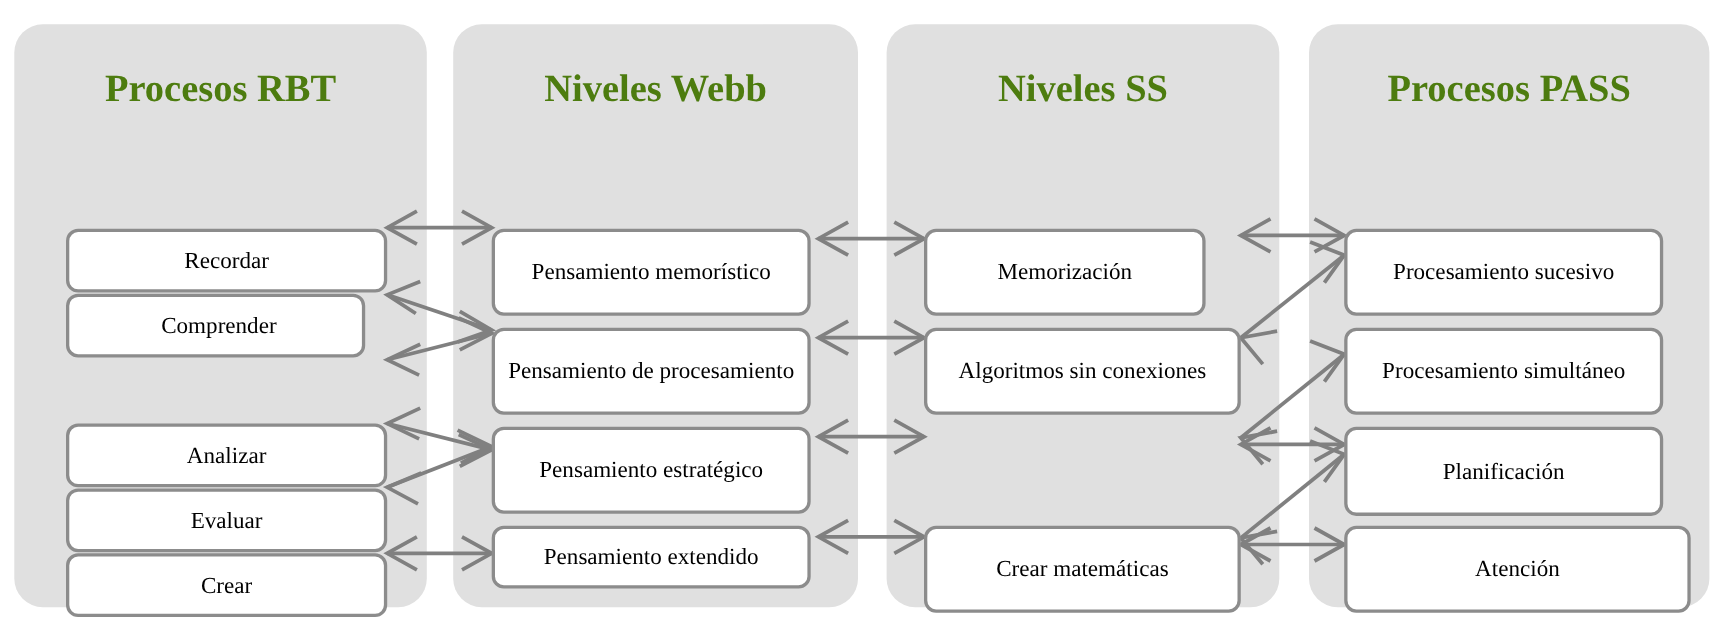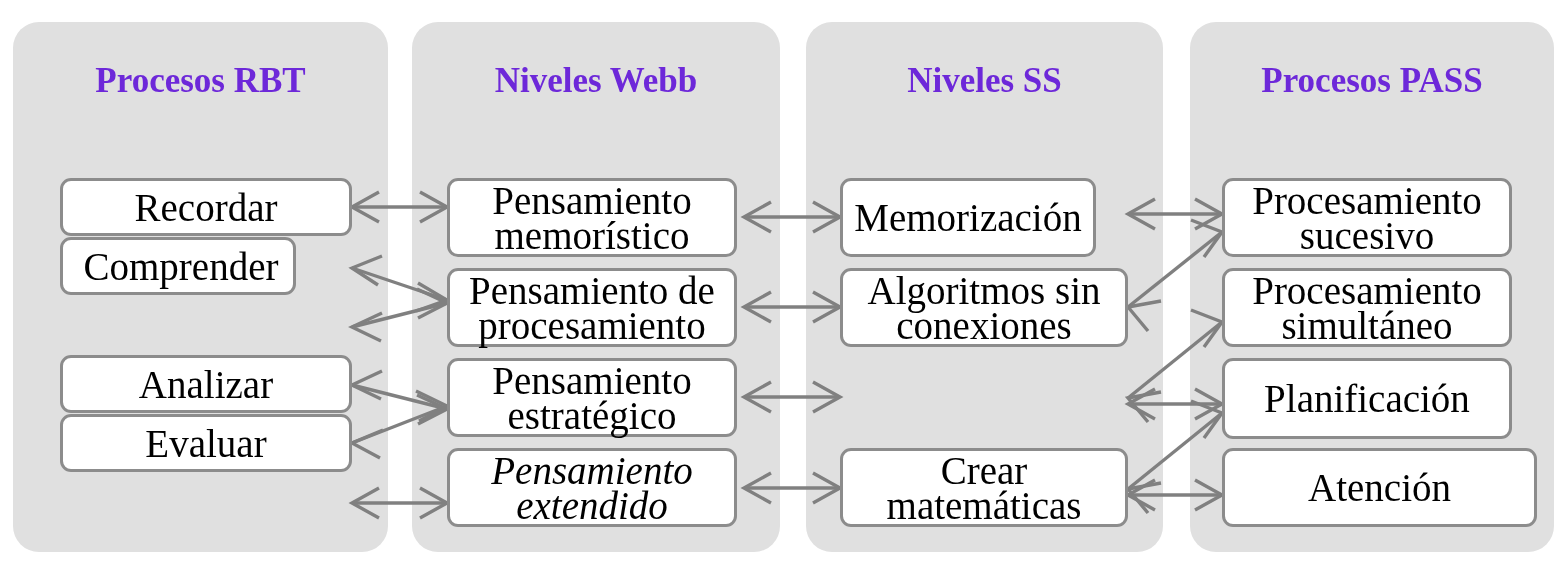--- a/index.html
+++ b/index.html
@@ -3,27 +3,27 @@
 <meta charset="utf-8">
 <style>
   html,body{margin:0;padding:0;background:#ffffff;}
   body{width:1567px;height:567px;position:relative;overflow:hidden;
        font-family:"Liberation Serif","DejaVu Serif",serif;}
   #stage{position:absolute;left:0;top:0;width:1567px;height:567px;}
 
   .panel{position:absolute;background:#e0e0e0;border-radius:26px;}
 
   .panel-title{position:absolute;left:0;right:0;top:60px;text-align:center;
-               font-weight:bold;font-size:35px;color:#6d28d9;letter-spacing:0px;
+               font-weight:bold;font-size:35px;color:#4d7c0f;letter-spacing:0px;
                line-height:42px;}
 
   .node{position:absolute;background:#ffffff;border:3px solid #8c8c8c;
         border-radius:11px;display:flex;align-items:center;justify-content:center;
-        text-align:center;color:#000;font-size:39px;line-height:35px;
-        box-sizing:border-box;padding:0 6px;}
+        text-align:center;color:#000;font-size:21px;line-height:35px;
+        box-sizing:border-box;padding:0 6px;margin-top:30px;}
 
   svg.links{position:absolute;left:0;top:0;width:1567px;height:567px;
             pointer-events:none;overflow:visible;}
   .lk{stroke:#808080;stroke-width:3.4;fill:none;}
   .ah{stroke:#808080;stroke-width:3.4;fill:none;stroke-linecap:butt;}
 </style>
 </head>
 <body>
 
 <div id="stage">
@@ -130,40 +130,43 @@
     <g>
       <line class="lk" x1="1128" y1="495" x2="1222" y2="495"></line>
       <polyline class="ah" points="1155,480 1128,495 1155,510"></polyline>
       <polyline class="ah" points="1195,480 1222,495 1195,510"></polyline>
     </g>
   </svg>
 
   <div class="node" style="left:60px;top:178px;width:292px;height:58px;">
       <span>Recordar</span>
     </div>
-  <div class="node" style="left:60px;top:237px;width:236px;height:58px;padding-left:12px;">
+  <div class="node" style="left:60px;top:237px;width:272px;height:58px;padding-left:12px;">
       <span>Comprender</span>
     </div>
   <div class="node" style="left:60px;top:355px;width:292px;height:58px;">
       <span>Analizar</span>
     </div>
   <div class="node" style="left:60px;top:414px;width:292px;height:58px;">
       <span>Evaluar</span>
+    </div>
+  <div class="node" style="left:60px;top:473px;width:292px;height:58px;">
+      <span>Crear</span>
     </div>
 
   <div class="node" style="left:447px;top:178px;width:290px;height:79px;">
       <span>Pensamiento memorístico</span>
     </div>
   <div class="node" style="left:447px;top:268px;width:290px;height:79px;">
       <span>Pensamiento de procesamiento</span>
     </div>
   <div class="node" style="left:447px;top:358px;width:290px;height:79px;">
       <span>Pensamiento estratégico</span>
     </div>
-  <div class="node" style="left:447px;top:448px;width:290px;height:79px;font-style:italic;">
+  <div class="node" style="left:447px;top:448px;width:290px;height:57px;">
       <span>Pensamiento extendido</span>
     </div>
 
   <div class="node" style="left:840px;top:178px;width:256px;height:79px;">
       <span>Memorización</span>
     </div>
   <div class="node" style="left:840px;top:268px;width:288px;height:79px;">
       <span>Algoritmos sin conexiones</span>
     </div>
   <div class="node" style="left:840px;top:448px;width:288px;height:79px;">

